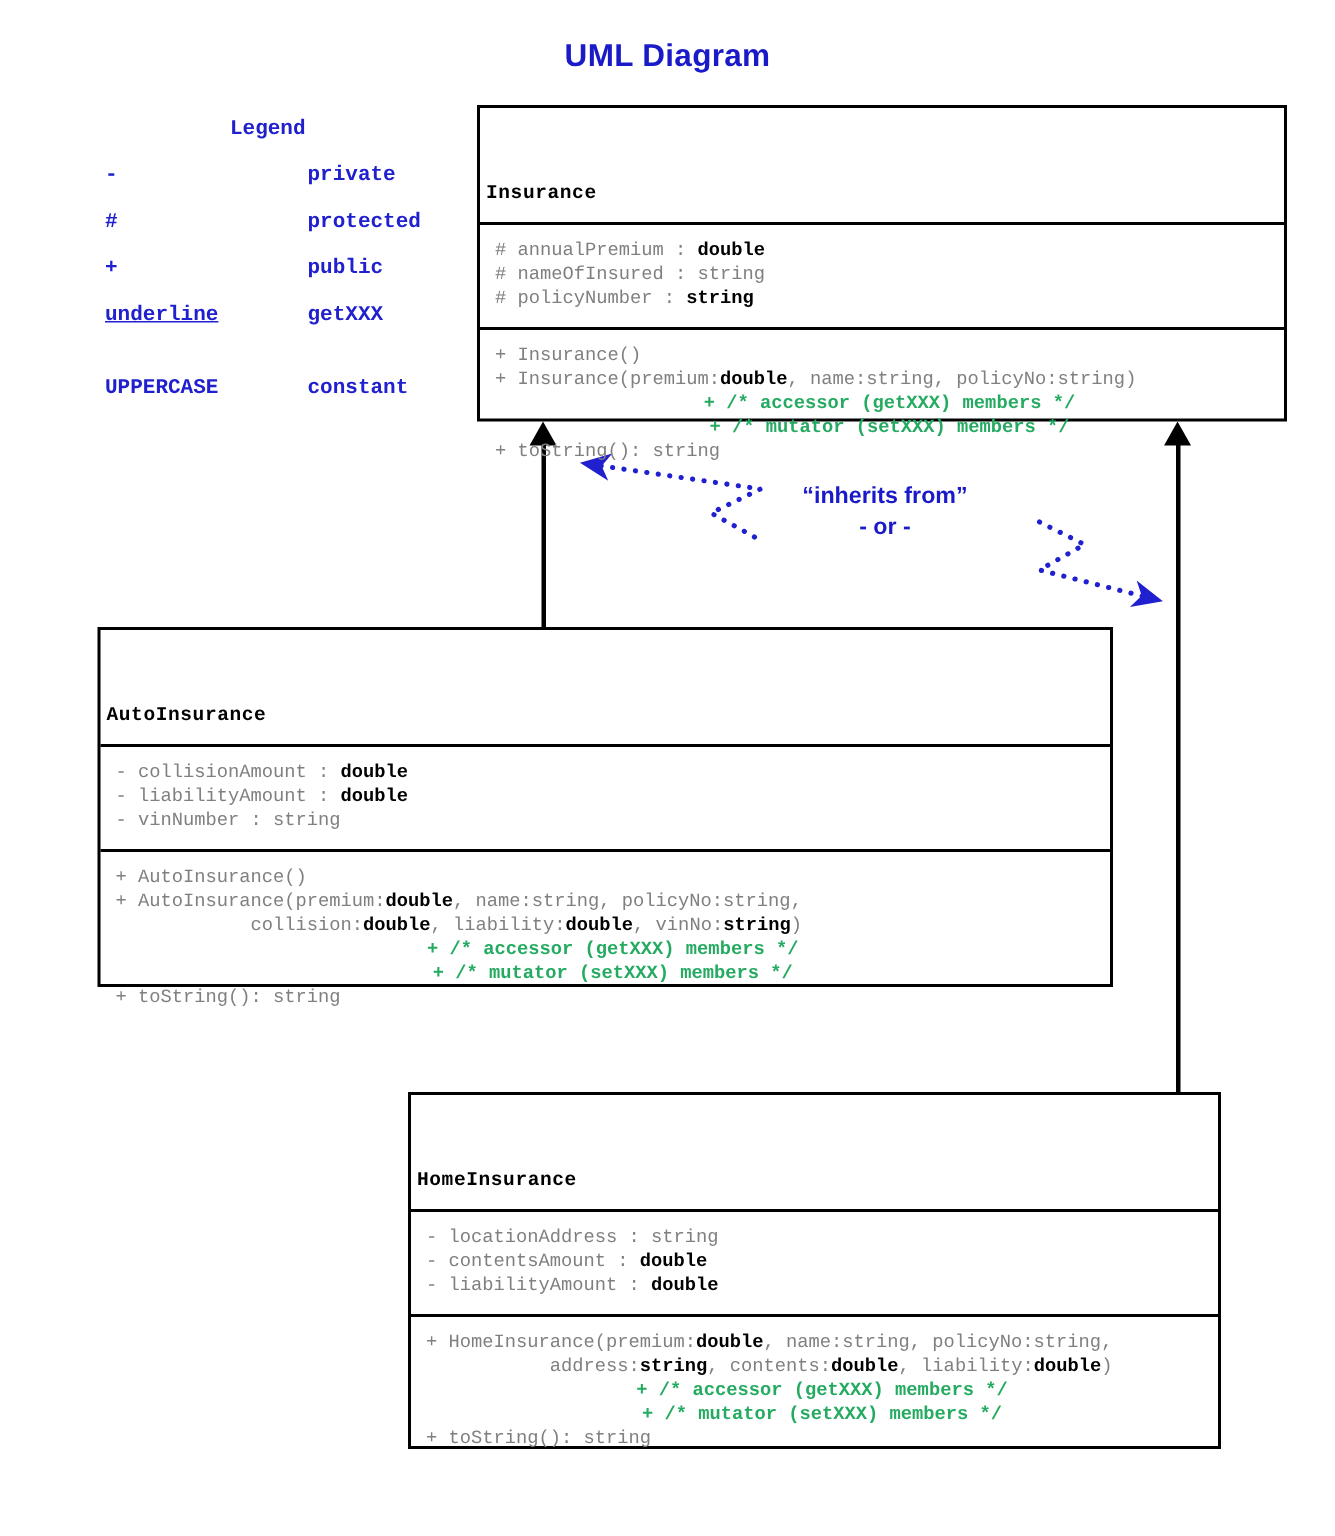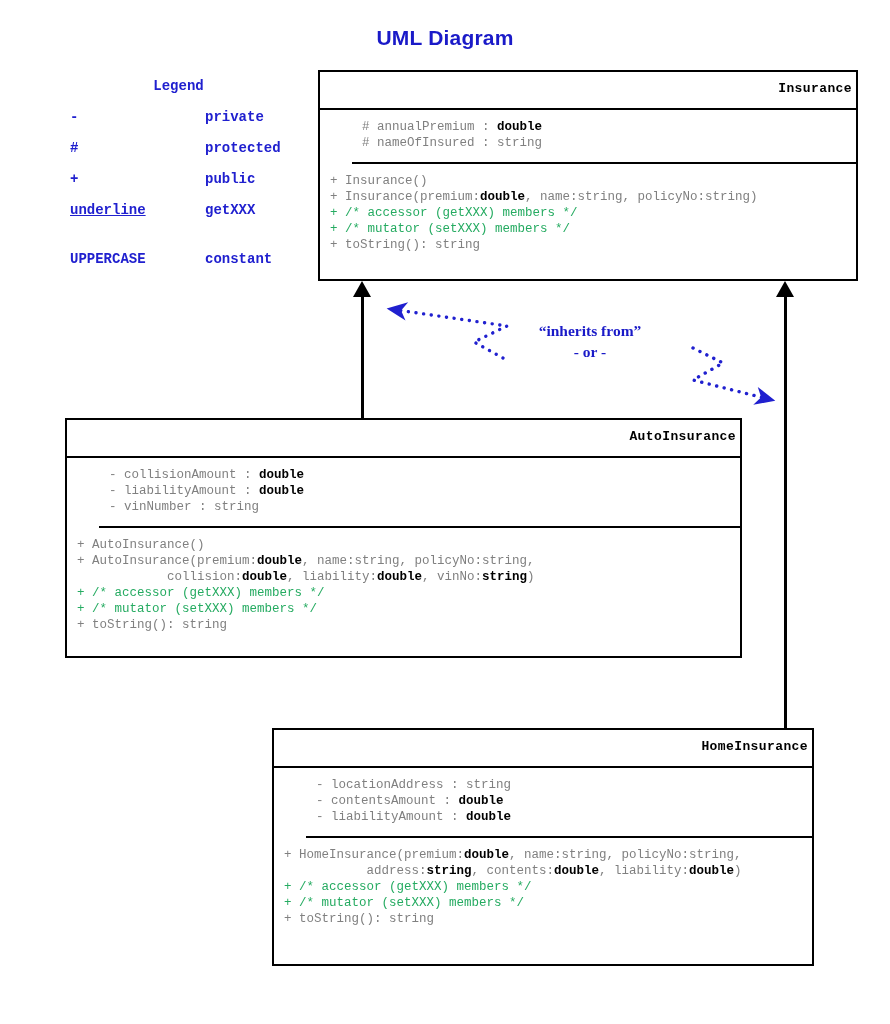--- a/index.html
+++ b/index.html
@@ -71,43 +71,43 @@
   .uml-class {
     position: absolute;
     border: 2.5px solid #000000;
     background: #ffffff;
     box-sizing: border-box;
     font-family: "Liberation Mono", "DejaVu Sans Mono", monospace;
     font-size: 12.5px;
     z-index: 5;
   }
   .uml-name {
-    text-align: right;
+    text-align: left;
     font-weight: bold;
     color: #000000;
     font-size: 13px;
     padding: 9px 4px 12px 4px;
     border-bottom: 2.5px solid #000000;
     letter-spacing: 0.4px;
+    margin-top: 40px;
   }
   .uml-attrs {
     padding: 9px 0 11px 10px;
     border-bottom: 2.5px solid #000000;
-    margin-left: 32px;
   }
   .uml-ops {
     padding: 9px 0 10px 10px;
   }
   .uml-line {
     color: #808080;
     line-height: 16px;
     white-space: pre;
   }
   .uml-line b { color: #000000; font-weight: bold; }
-  .uml-line.comment { color: #25ab61; font-weight: normal; }
+  .uml-line.comment { color: #25ab61; font-weight: bold; text-align: center; }
 
   
   .inherit-line {
     position: absolute;
     width: 2.5px;
     background: #000000;
     z-index: 1;
   }
   .inherit-head {
     position: absolute;
@@ -119,21 +119,21 @@
     z-index: 2;
   }
 
   
   .annotation {
     position: absolute;
     left: 490px;
     top: 320px;
     width: 200px;
     text-align: center;
-    font-family: Liberation Serif, serif;
+    font-family: Liberation Sans, sans-serif;
     font-weight: bold;
     font-size: 15.5px;
     color: #1a1ac8;
     line-height: 21px;
     z-index: 3;
   }
 
   .dotted-arrows {
     position: absolute;
     left: 0; top: 0;
@@ -199,20 +199,21 @@
   <div class="annotation">
     <div>“inherits from”</div>
     <div>- or -</div>
   </div>
 
   <div class="uml-class" style="left:318px; top:70px; width:540px; height:211px;">
     <div class="uml-name">Insurance</div>
     <div class="uml-attrs">
         <div class="uml-line"># annualPremium : <b>double</b></div>
         <div class="uml-line"># nameOfInsured : string</div>
+        <div class="uml-line"># policyNumber : <b>string</b></div>
       </div>
     <div class="uml-ops">
         <div class="uml-line">+ Insurance()</div>
         <div class="uml-line">+ Insurance(premium:<b>double</b>, name:string, policyNo:string)</div>
         <div class="uml-line comment">+ /* accessor (getXXX) members */</div>
         <div class="uml-line comment">+ /* mutator (setXXX) members */</div>
         <div class="uml-line">+ toString(): string</div>
       </div>
   </div>
 

